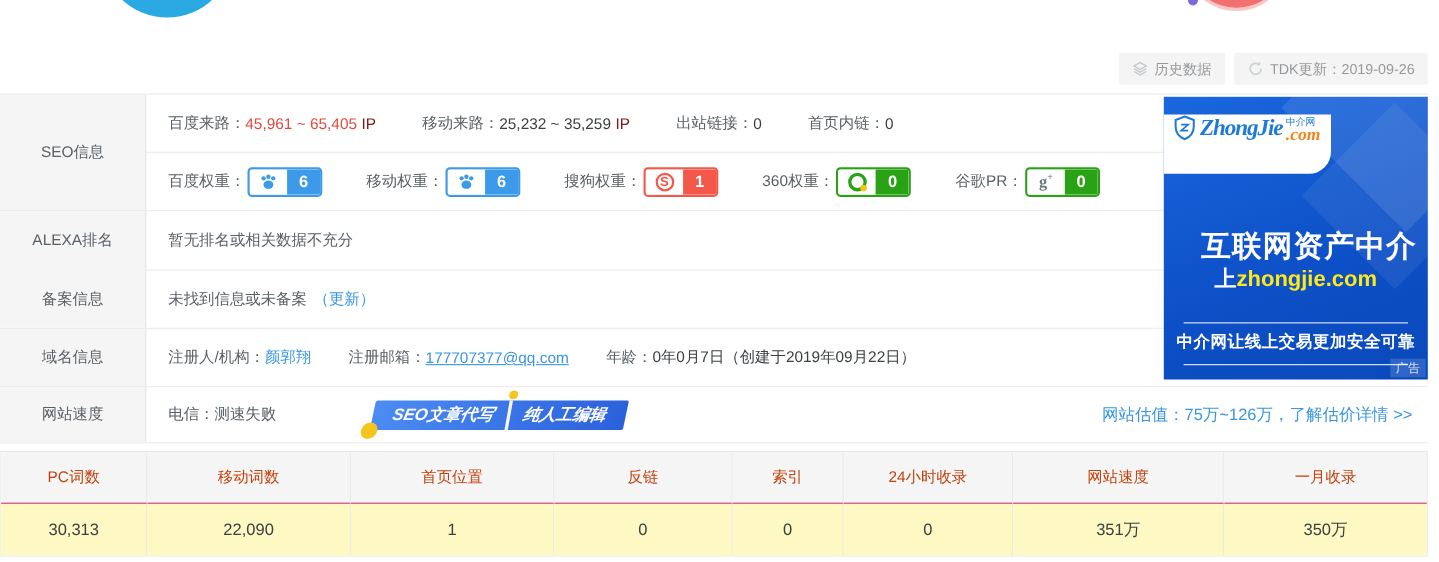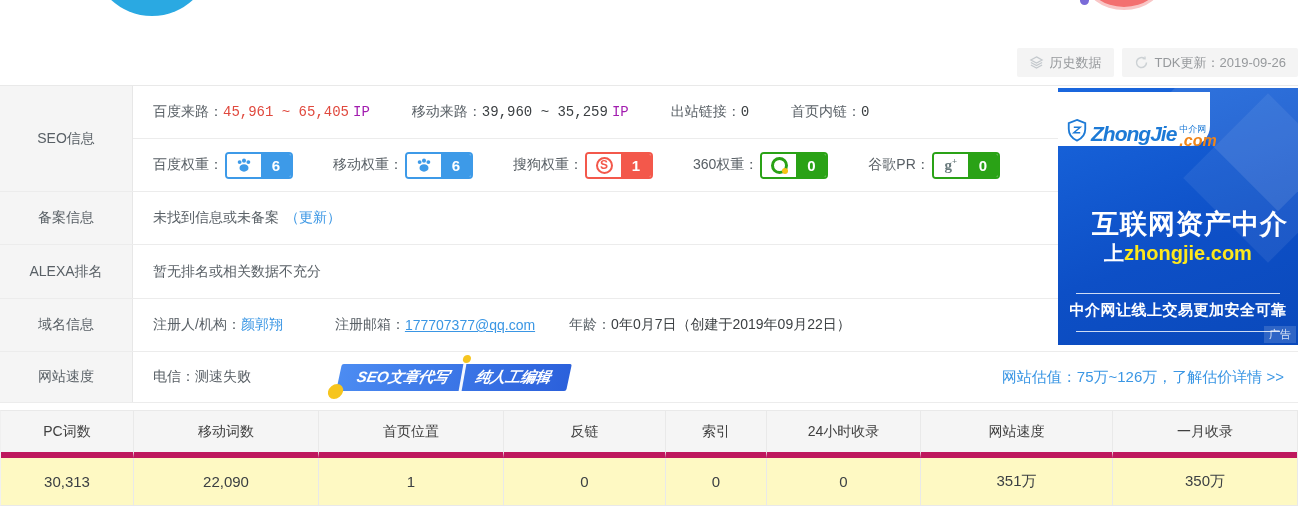--- a/index.html
+++ b/index.html
@@ -20,30 +20,30 @@
   .tool-btn { height:29px; background:#f4f4f4; color:#96999c; font-size:13px;
     display:flex; align-items:center; gap:6px; padding:0 12px; border-radius:2px; cursor:pointer; }
   .tool-btn svg { display:block; }
 
   
   .info-table { position:absolute; left:0; top:85px; width:1298px; border-top:1px solid #e9e9e9; }
   .irow { display:flex; border-bottom:1px solid #ececec; }
   .ilabel { width:133px; flex:0 0 133px; background:#f5f5f5; border-right:1px solid #e7e7e7;
     display:flex; align-items:center; justify-content:center; color:#596066; font-size:14px; }
   .icontent { flex:1; display:flex; align-items:center; padding-left:20px; color:#555; font-size:14px; }
-  .h-seo1{height:54px;font-family:Liberation Mono, monospace;} .h-seo2{height:51px;} .h-alexa{height:53px;}
+  .h-seo1{height:54px;} .h-seo2{height:51px;} .h-alexa{height:53px;}
   .h-icp{height:52px;} .h-domain{height:52px;} .h-speed{height:50px;}
   .seo-split { flex:1; display:flex; flex-direction:column; }
   .seo-split .icontent:first-child { border-bottom:1px solid #ececec; }
 
   .pair { display:flex; align-items:center; margin-right:42px; white-space:nowrap; }
   .k { color:#596066; }
   .v-red { color:#e0493e; }
   .v-dark { color:#3c4043; }
-  .unit { color:#a21caf; margin-left:4px; }
+  .unit { color:#7f1d1d; margin-left:4px; }
   a.lnk { color:#3a96e4; text-decoration:none; cursor:pointer; }
   a.lnk-u { color:#3a96e4; text-decoration:underline; cursor:pointer; }
 
   
   .wpair { display:flex; align-items:center; margin-right:40px; white-space:nowrap; }
   .badge { display:inline-flex; height:27px; border-radius:4px; overflow:hidden; margin-left:2px;
     font-size:15px; font-weight:bold; cursor:pointer; }
   .badge .bicon { width:34px; background:#fff; display:flex; align-items:center; justify-content:center; }
   .badge .bnum { width:30px; color:#fff; display:flex; align-items:center; justify-content:center; }
   .b-blue { border:2px solid #3d9ae8; } .b-blue .bnum { background:#3d9ae8; }
@@ -69,22 +69,22 @@
     border-radius:50%; background:#f6c51f; }
   .valuation { margin-left:auto; padding-right:14px; color:#3a96e4; font-size:15px; white-space:nowrap; }
 
   
   .ad { position:absolute; left:1058px; top:88px; width:240px; height:257px; overflow:hidden;
     background:linear-gradient(160deg,#1a67de 0%,#0d4fc6 60%,#0a49bb 100%); cursor:pointer; }
   .ad-shape1 { position:absolute; right:-60px; top:-70px; width:160px; height:160px;
     background:rgba(255,255,255,.10); transform:rotate(45deg); }
   .ad-shape2 { position:absolute; right:-30px; top:30px; width:120px; height:120px;
     background:rgba(255,255,255,.07); transform:rotate(45deg); }
-  .ad-logo { position:absolute; left:0; top:4px; width:152px; height:54px; background:#fff;
-    border-bottom-right-radius:20px; display:flex; align-items:flex-end; padding-left:8px; gap:3px; }
+  .ad-logo { position:absolute; left:0; top:16px; width:152px; height:54px; background:#fff;
+    border-bottom-right-radius:20px; display:flex; align-items:flex-start; padding-left:8px; gap:3px;font-family:Liberation Serif, serif; }
   .ad-logo-name { color:#1d7ad6; font-size:21px; font-weight:bold; font-style:italic; letter-spacing:-1px; }
   .ad-logo-side { display:flex; flex-direction:column; line-height:11px; margin-top:2px; }
   .ad-logo-cn { color:#1d7ad6; font-size:9px; }
   .ad-logo-com { color:#f08519; font-size:16px; font-weight:bold; font-style:italic; }
   .ad-line1 { position:absolute; left:12px; width:100%; top:118px; text-align:center;
     color:#fff; font-size:27px; font-weight:bold; letter-spacing:1px; }
   .ad-line2 { position:absolute; left:0; width:100%; top:152px; text-align:center;
     font-size:20px; font-weight:bold; color:#fff; }
   .ad-line2 .ydomain { color:#fde81c; }
   .ad-sep-top { position:absolute; left:18px; right:18px; top:205px; border-top:1px solid rgba(255,255,255,.8); }
@@ -93,22 +93,22 @@
   .ad-sep-bot { position:absolute; left:18px; right:18px; top:243px; border-top:1px solid rgba(255,255,255,.8); }
   .ad-tag { position:absolute; right:2px; bottom:2px; color:rgba(255,255,255,.8);
     background:rgba(255,255,255,.15); font-size:11px; padding:1px 5px; }
 
   
   .stats { position:absolute; left:0; top:410px; width:1298px;
     border:1px solid #e9e9e9; border-left:1px solid #f0f0f0; }
   .stats-row { display:flex; }
   .scell { border-right:1px solid #e9e9e9; display:flex; align-items:center; justify-content:center; }
   .scell:last-child { border-right:none; }
-  .stats-head .scell { height:47px; background:#f5f5f5; color:#404040; font-size:14px;
-    border-bottom:6px solid #be185d; }
+  .stats-head .scell { height:47px; background:#f5f5f5; color:#c2410c; font-size:14px;
+    border-bottom:1px solid #be185d; }
   .stats-vals .scell { height:47px; background:#fef9c3; color:#3c4043; font-size:15px; }
   .c0{width:133px;} .c1{width:185px;} .c2{width:185px;} .c3{width:162px;}
   .c4{width:101px;} .c5{width:154px;} .c6{width:192px;} .c7{width:184px;}
 </style>
 </head>
 <body>
 
 <div class="page">
 
   <div class="logo-blue"></div>
@@ -143,21 +143,21 @@
       <div class="ilabel" style="height:105px;">SEO信息</div>
       <div class="seo-split">
         <div class="icontent h-seo1">
           <span class="pair">
             <span class="k">百度来路：</span>
             <span class="v-red">45,961 ~ 65,405</span>
             <span class="unit">IP</span>
           </span>
           <span class="pair">
             <span class="k">移动来路：</span>
-            <span class="v-dark">39,960 ~ 35,259</span>
+            <span class="v-dark">25,232 ~ 35,259</span>
             <span class="unit">IP</span>
           </span>
           <span class="pair">
             <span class="k">出站链接：</span>
             <span class="v-dark">0</span>
           </span>
           <span class="pair">
             <span class="k">首页内链：</span>
             <span class="v-dark">0</span>
           </span>
@@ -218,38 +218,38 @@
                   <span class="gplus">g<sup>+</sup></span>
                 </span>
               <span class="bnum">0</span>
             </span>
           </span>
         </div>
       </div>
     </div>
 
     <div class="irow">
+      <div class="ilabel h-alexa">ALEXA排名</div>
+      <div class="icontent h-alexa">
+        <span class="k">暂无排名或相关数据不充分</span>
+      </div>
+    </div>
+
+    <div class="irow">
       <div class="ilabel h-icp">备案信息</div>
       <div class="icontent h-icp">
         <span class="k">未找到信息或未备案</span>
         <a class="lnk" style="margin-left:6px;">（更新）</a>
       </div>
     </div>
 
     <div class="irow">
-      <div class="ilabel h-alexa">ALEXA排名</div>
-      <div class="icontent h-alexa">
-        <span class="k">暂无排名或相关数据不充分</span>
-      </div>
-    </div>
-
-    <div class="irow">
       <div class="ilabel h-domain">域名信息</div>
       <div class="icontent h-domain">
-        <span class="pair" style="margin-right:52px;">
+        <span class="pair" style="margin-right:34px;">
           <span class="k">注册人/机构：</span>
           <a class="lnk">颜郭翔</a>
         </span>
         <span class="pair" style="margin-right:34px;">
           <span class="k">注册邮箱：</span>
           <a class="lnk-u">177707377@qq.com</a>
         </span>
         <span class="pair">
           <span class="k">年龄：</span>
           <span class="v-dark">0年0月7日（创建于2019年09月22日）</span>

